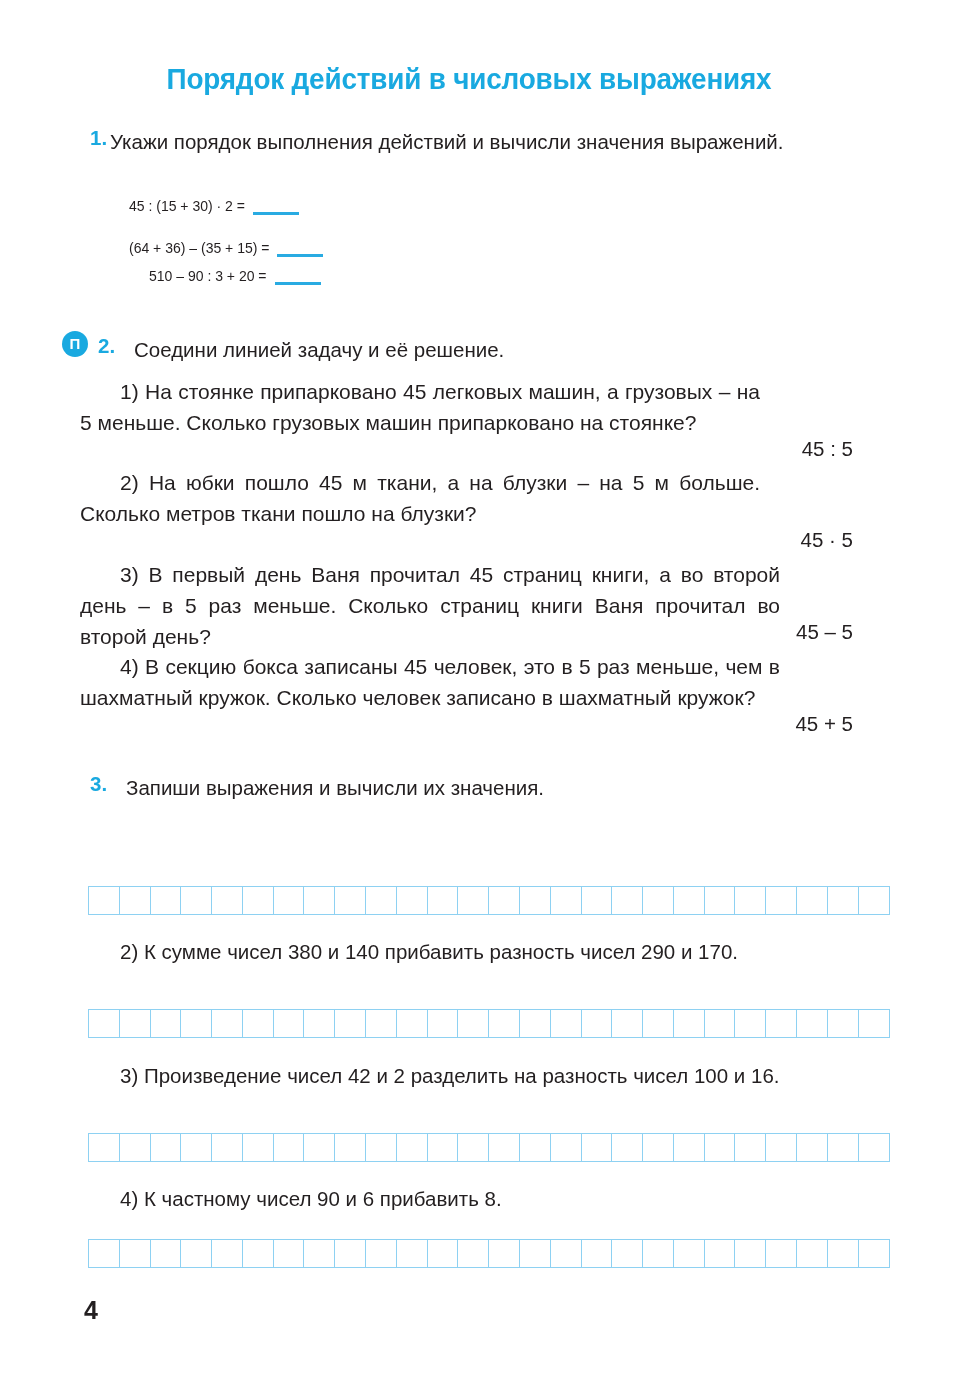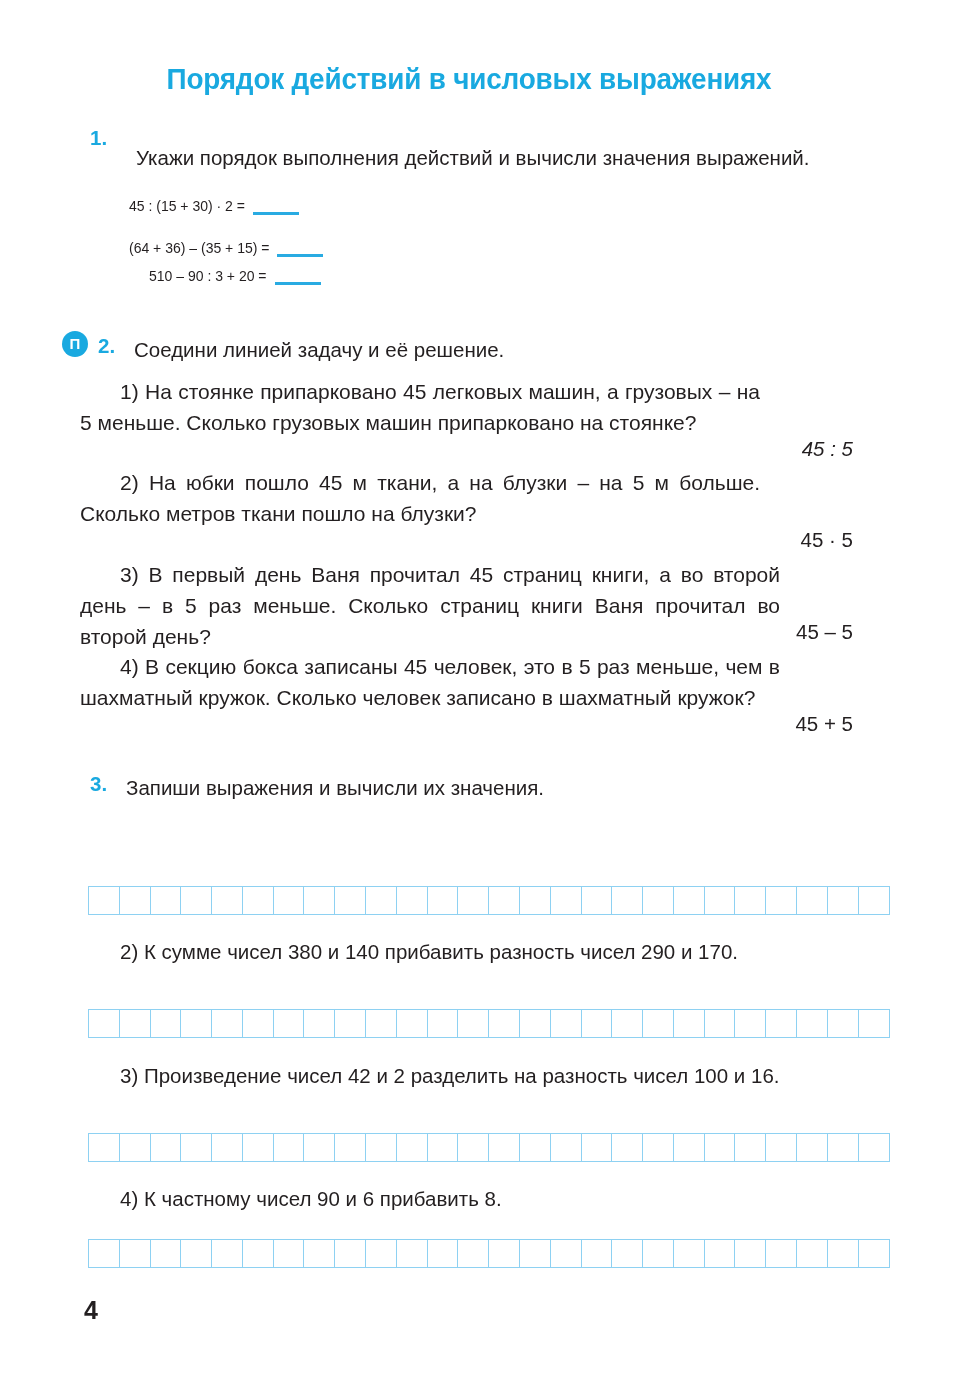--- a/index.html
+++ b/index.html
@@ -50,24 +50,23 @@
     font-weight: bold;
     color: #19a9e0;
   }
   .indent {
     display: inline-block;
     width: 40px;
   }
 
   
   #task1-text {
-    left: 136px;
+    left: 110px;
     top: 126px;
     width: 760px;
-    margin-top: 16px;
   }
   .expr-line {
     position: absolute;
     left: 129px;
     font-size: 14px;
     white-space: nowrap;
   }
   .blank {
     display: inline-block;
     width: 46px;
@@ -168,21 +167,21 @@
     <span>510 – 90 : 3 + 20 =</span><span class="blank"></span>
   </div>
 
   <div class="badge-p">П</div>
   <div class="num-marker" style="left:98px; top:334px;">2.</div>
   <div class="blk" style="left:134px; top:334px; width:700px;">Соедини линией задачу и её решение.</div>
 
   <div class="prob-text" style="top:376px;">
     <span class="indent"></span><span>1)</span>&nbsp;<span>На стоянке припарковано 45 легковых машин, а грузовых – на 5 меньше. Сколько грузовых машин припарковано на стоянке?</span>
   </div>
-  <div class="prob-answer" style="top:437px;font-style:italic;">45 : 5</div>
+  <div class="prob-answer" style="top:437px;">45 : 5</div>
 
   <div class="prob-text" style="top:467px;">
     <span class="indent"></span><span>2)</span>&nbsp;<span>На юбки пошло 45 м ткани, а на блузки – на 5 м больше. Сколько метров ткани пошло на блузки?</span>
   </div>
   <div class="prob-answer" style="top:528px;">45 · 5</div>
 
   <div class="prob-text" style="top:559px; width:700px;">
     <span class="indent"></span><span>3)</span>&nbsp;<span>В первый день Ваня прочитал 45 страниц книги, а во второй день – в 5 раз меньше. Сколько страниц книги Ваня прочитал во второй день?</span>
   </div>
   <div class="prob-answer" style="top:620px;">45 – 5</div>

